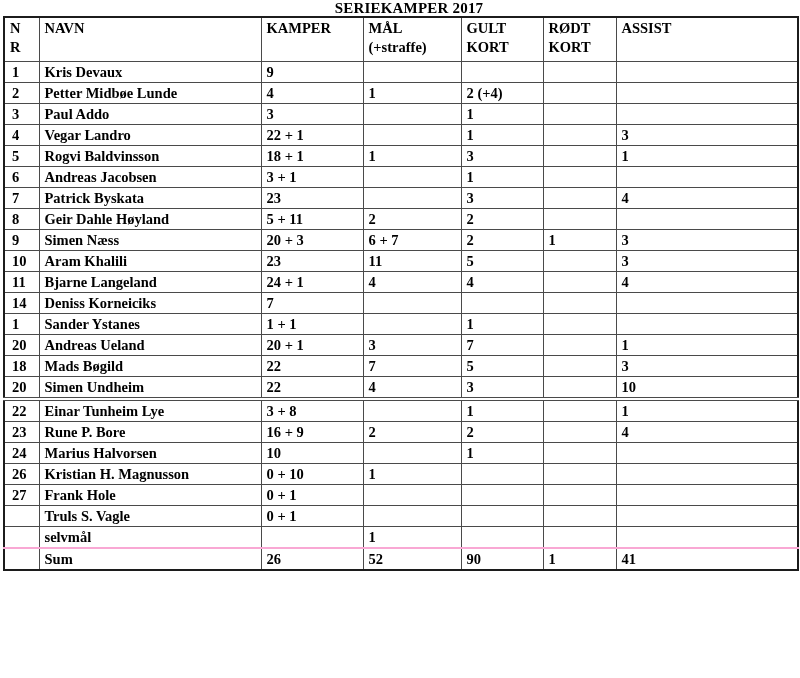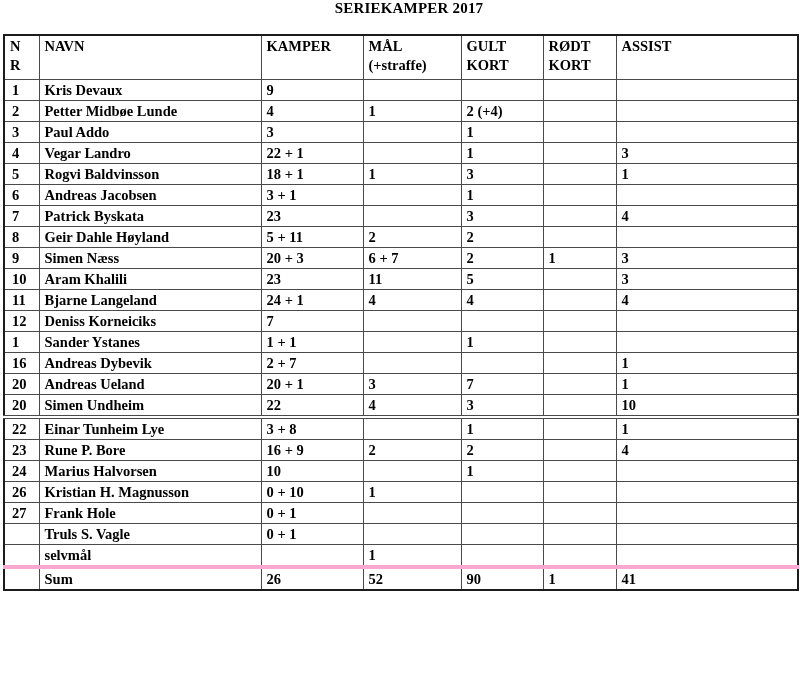--- a/index.html
+++ b/index.html
@@ -15,21 +15,21 @@
   .page {
     width: 800px;
     height: 678px;
     position: relative;
   }
   .doc-title {
     text-align: center;
     font-weight: bold;
     font-size: 15px;
     line-height: 17px;
-    height: 34px;
+    height: 16px;
     letter-spacing: 0.2px;
     padding-left: 18px;
   }
   table.stats {
     border-collapse: collapse;
     table-layout: fixed;
     margin-left: 3px;
     width: 794px;
     border: 2px solid #1c1c1c;
   }
@@ -49,21 +49,21 @@
     white-space: pre-line;
     height: 40px;
   }
   table.stats td {
     padding: 0 4px 0 5px;
     height: 20px;
     line-height: 20px;
   }
   table.stats td.nr-cell { padding-left: 7px; }
   tr.thick-top td { border-top: 4px double #4a4a4a; }
-  tr.sum-row td { border-top: 4px solid #f9a8d4; }
+  tr.sum-row td { border-top: 2px solid #f9a8d4; }
   td.sum-label-cell { text-align: right; padding-right: 9px; }
   col.c-nr     { width: 35px; }
   col.c-navn   { width: 222px; }
   col.c-kamper { width: 102px; }
   col.c-maal   { width: 98px; }
   col.c-gult   { width: 82px; }
   col.c-roedt  { width: 73px; }
   col.c-assist { width: 182px; }
 </style>
 </head>
@@ -191,54 +191,54 @@
         <tr>
           <td class="nr-cell">11</td>
           <td>Bjarne Langeland</td>
           <td>24 + 1</td>
           <td>4</td>
           <td>4</td>
           <td></td>
           <td>4</td>
         </tr>
         <tr>
-          <td class="nr-cell">12</td>
+          <td class="nr-cell">14</td>
           <td>Deniss Korneiciks</td>
           <td>7</td>
           <td></td>
           <td></td>
           <td></td>
           <td></td>
         </tr>
         <tr>
           <td class="nr-cell">1</td>
           <td>Sander Ystanes</td>
           <td>1 + 1</td>
           <td></td>
           <td>1</td>
           <td></td>
           <td></td>
         </tr>
         <tr>
-          <td class="nr-cell">16</td>
-          <td>Andreas Dybevik</td>
-          <td>2 + 7</td>
-          <td></td>
-          <td></td>
-          <td></td>
-          <td>1</td>
-        </tr>
-        <tr>
           <td class="nr-cell">20</td>
           <td>Andreas Ueland</td>
           <td>20 + 1</td>
           <td>3</td>
           <td>7</td>
           <td></td>
           <td>1</td>
+        </tr>
+        <tr>
+          <td class="nr-cell">18</td>
+          <td>Mads Bøgild</td>
+          <td>22</td>
+          <td>7</td>
+          <td>5</td>
+          <td></td>
+          <td>3</td>
         </tr>
         <tr>
           <td class="nr-cell">20</td>
           <td>Simen Undheim</td>
           <td>22</td>
           <td>4</td>
           <td>3</td>
           <td></td>
           <td>10</td>
         </tr>

